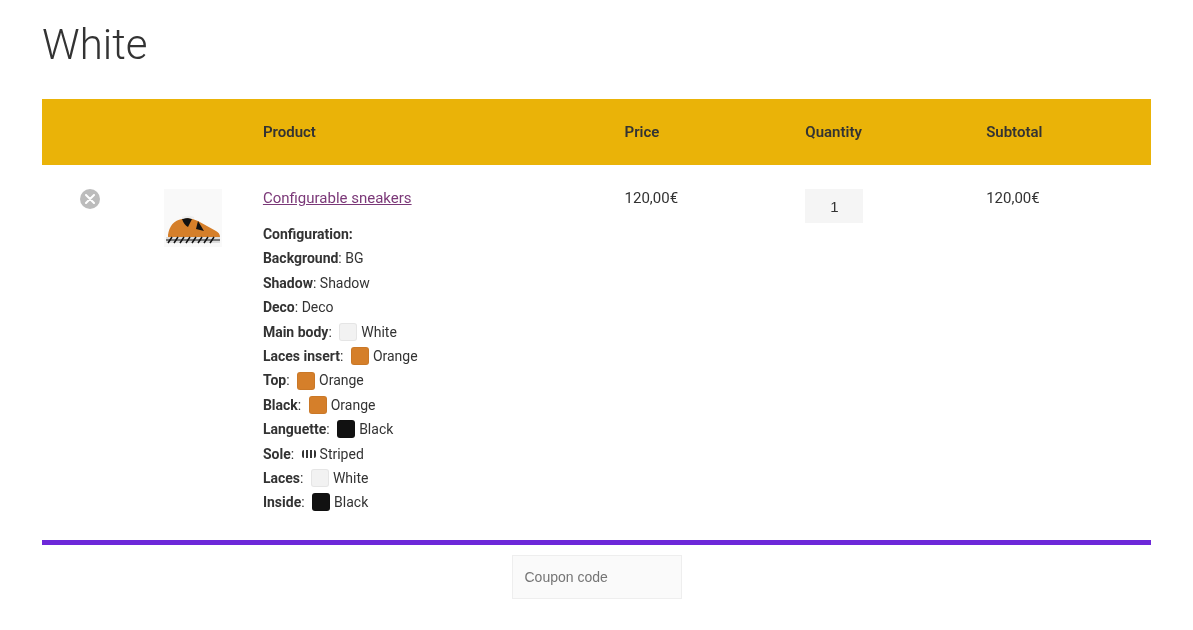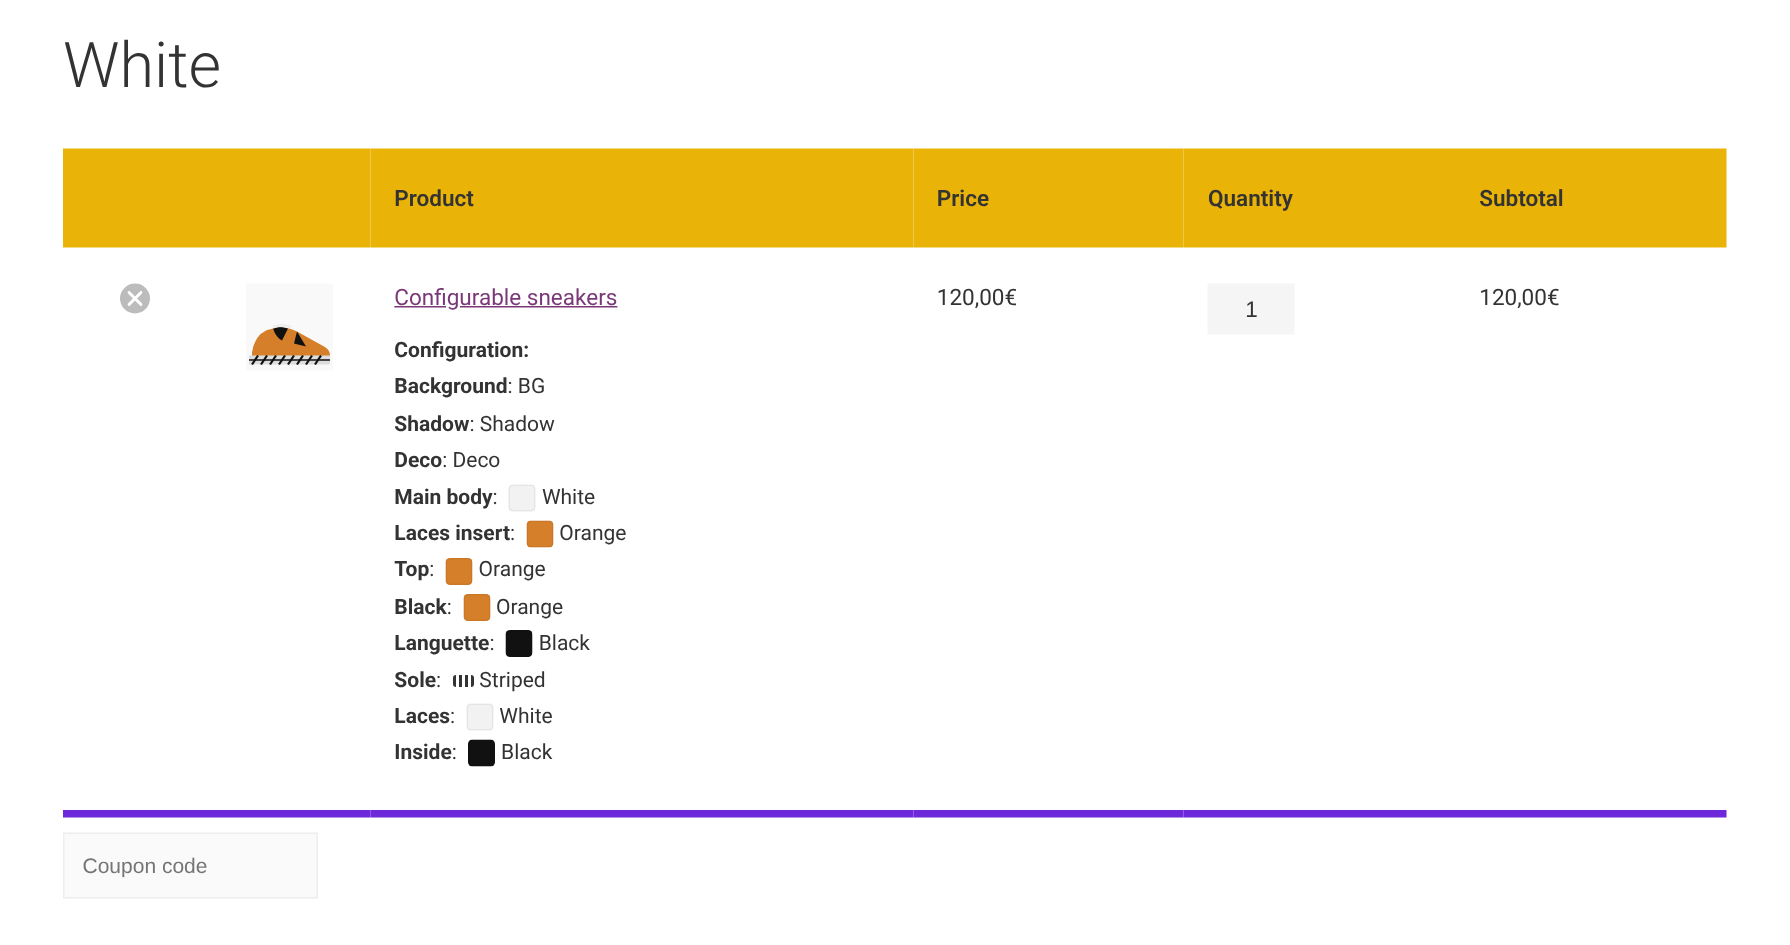--- a/index.html
+++ b/index.html
@@ -102,20 +102,21 @@
       border: none;
       font-size: 15px;
       color: #333;
     }
     .cart-actions {
       display: flex;
       justify-content: space-between;
       align-items: center;
       padding: 10px 0;
       margin-top: 0;
+      flex-direction: column;
     }
     .coupon-group { display: flex; }
     .coupon-input {
       width: 170px;
       height: 44px;
       padding: 0 12px;
       background: #fafafa;
       border: 1px solid #eee;
       font-size: 14px;
       color: #666;

